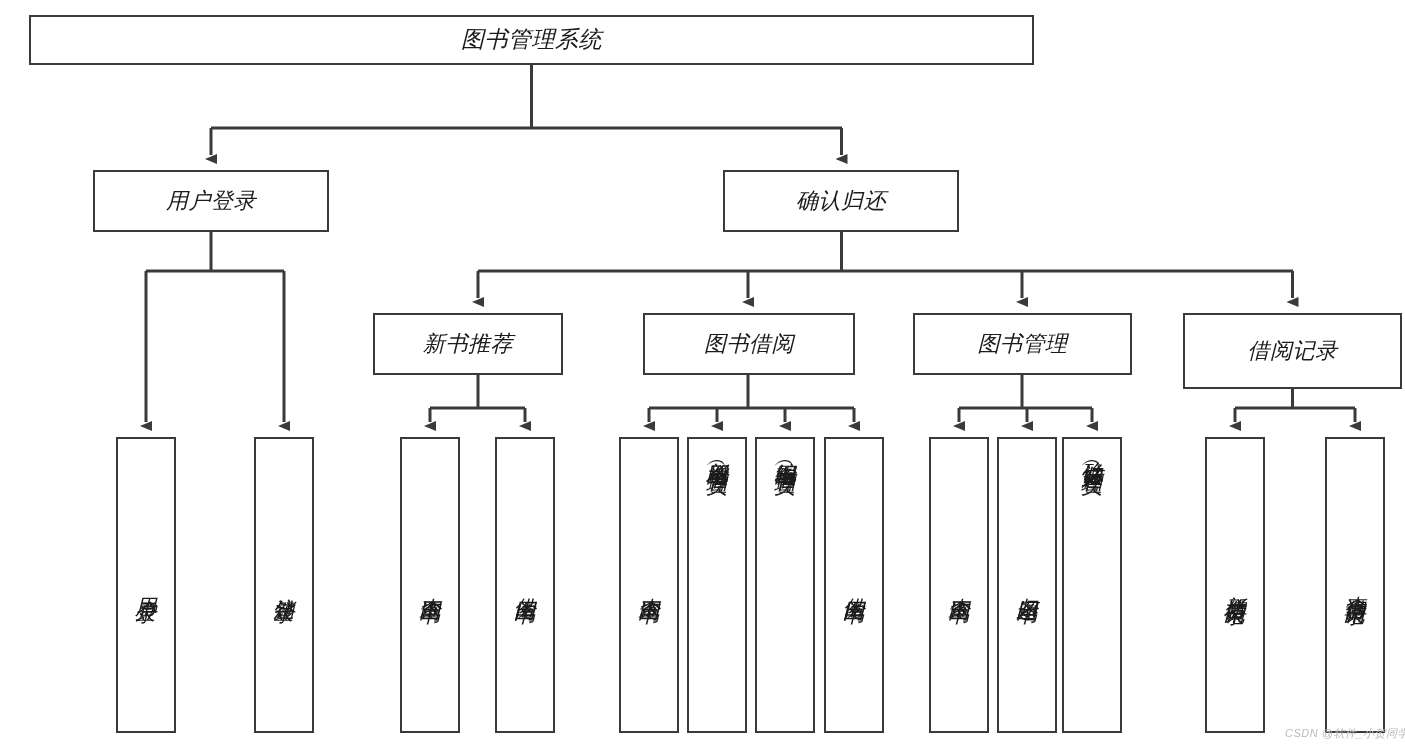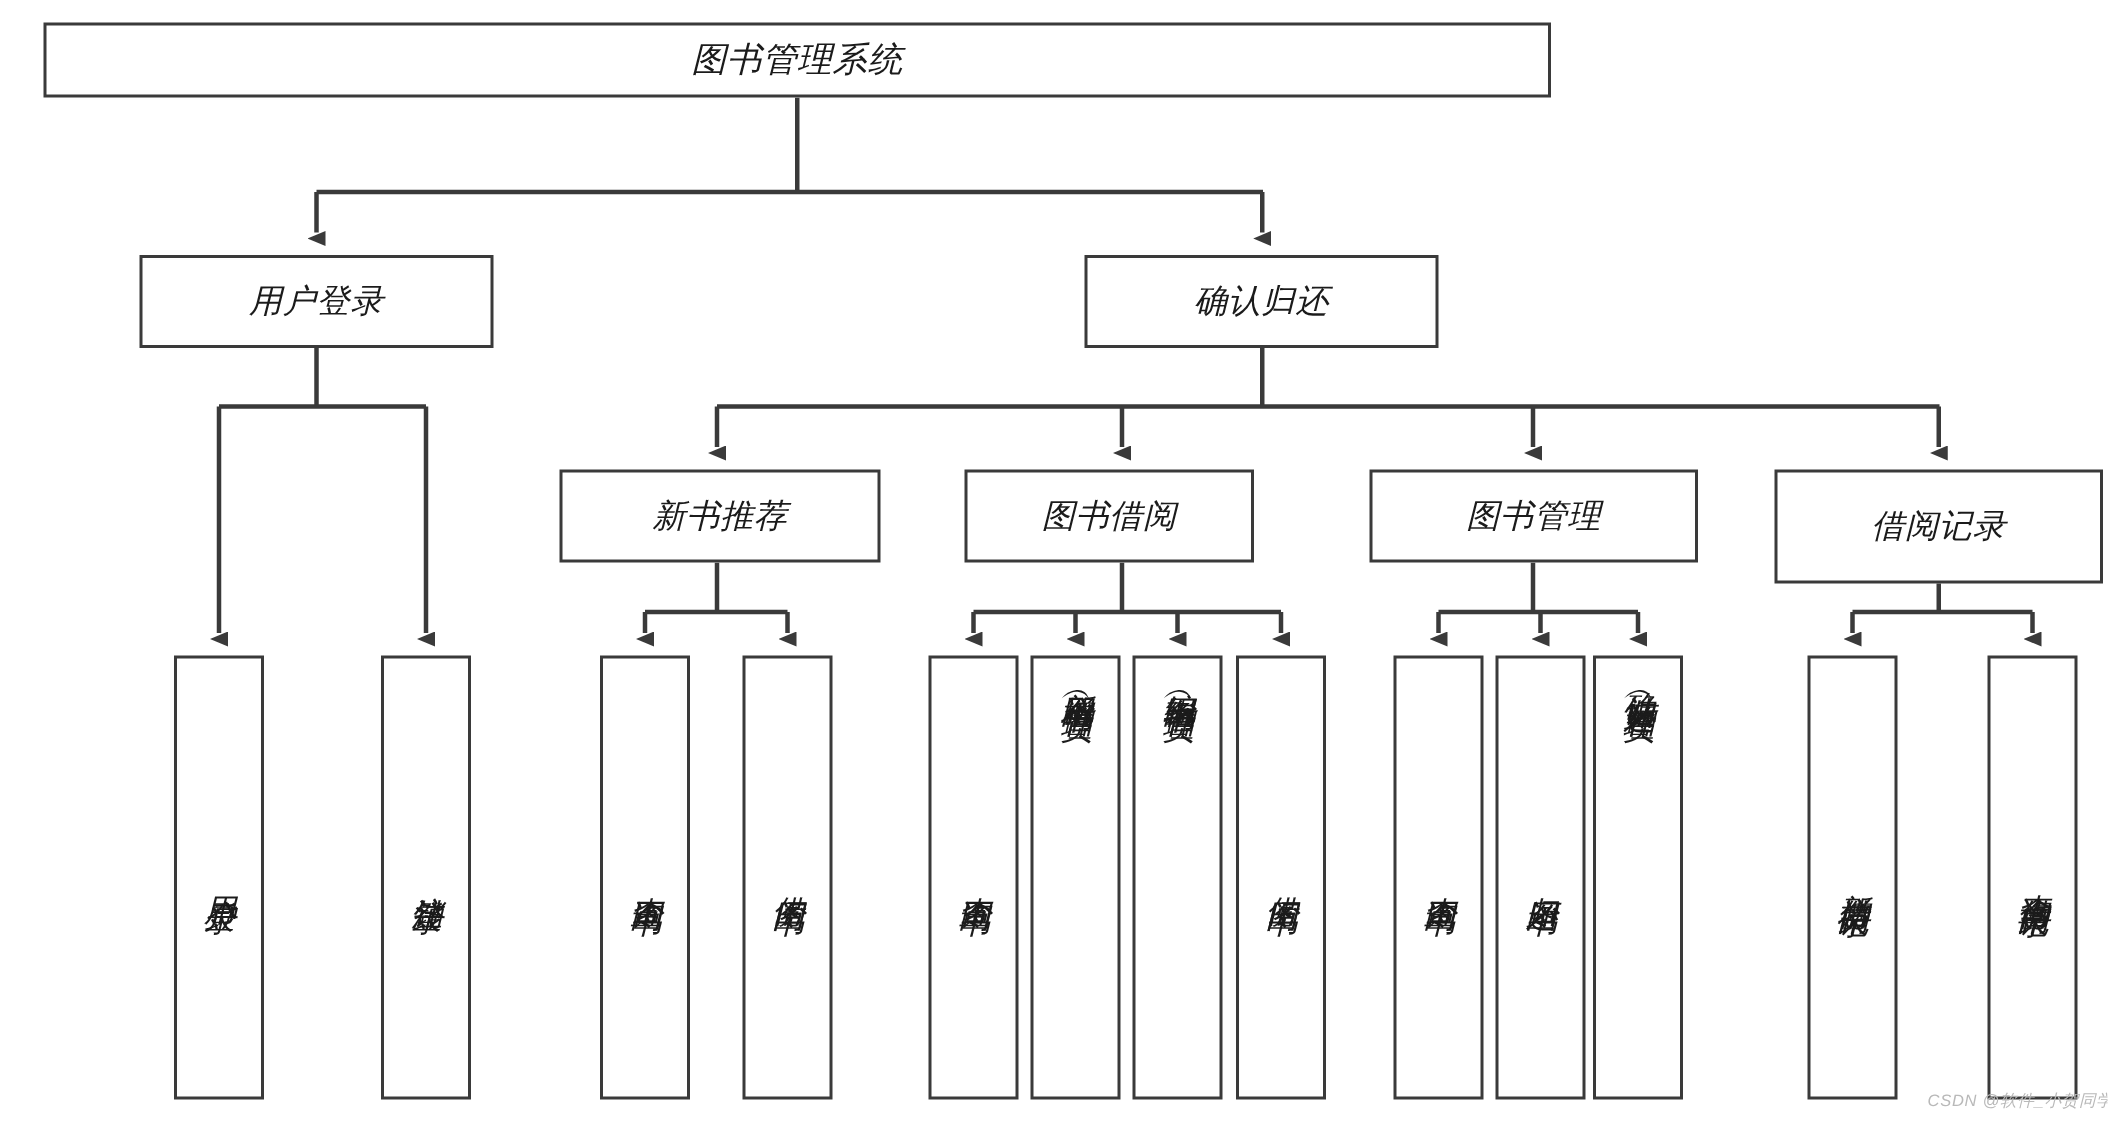--- a/index.html
+++ b/index.html
@@ -157,24 +157,24 @@
     <span class="node-label">图书管理系统</span>
   </div>
 
   <div class="node-box horizontal" style="left:81px; top:170px; width:236px; height:62px;">
     <span class="node-label">用户登录</span>
   </div>
   <div class="node-box horizontal" style="left:711px; top:170px; width:236px; height:62px;">
     <span class="node-label">确认归还</span>
   </div>
 
-  <div class="node-box horizontal" style="left:361px; top:313px; width:214px; height:62px;">
+  <div class="node-box horizontal" style="left:361px; top:313px; width:190px; height:62px;">
     <span class="node-label">新书推荐</span>
   </div>
-  <div class="node-box horizontal" style="left:631px; top:313px; width:193px; height:62px;">
+  <div class="node-box horizontal" style="left:631px; top:313px; width:212px; height:62px;">
     <span class="node-label">图书借阅</span>
   </div>
   <div class="node-box horizontal" style="left:901px; top:313px; width:219px; height:62px;">
     <span class="node-label">图书管理</span>
   </div>
   <div class="node-box horizontal" style="left:1171px; top:313px; width:219px; height:76px;">
     <span class="node-label">借阅记录</span>
   </div>
 
   <div class="node-box vertical centered" style="left:104px; top:437px; width:60px; height:296px;">

